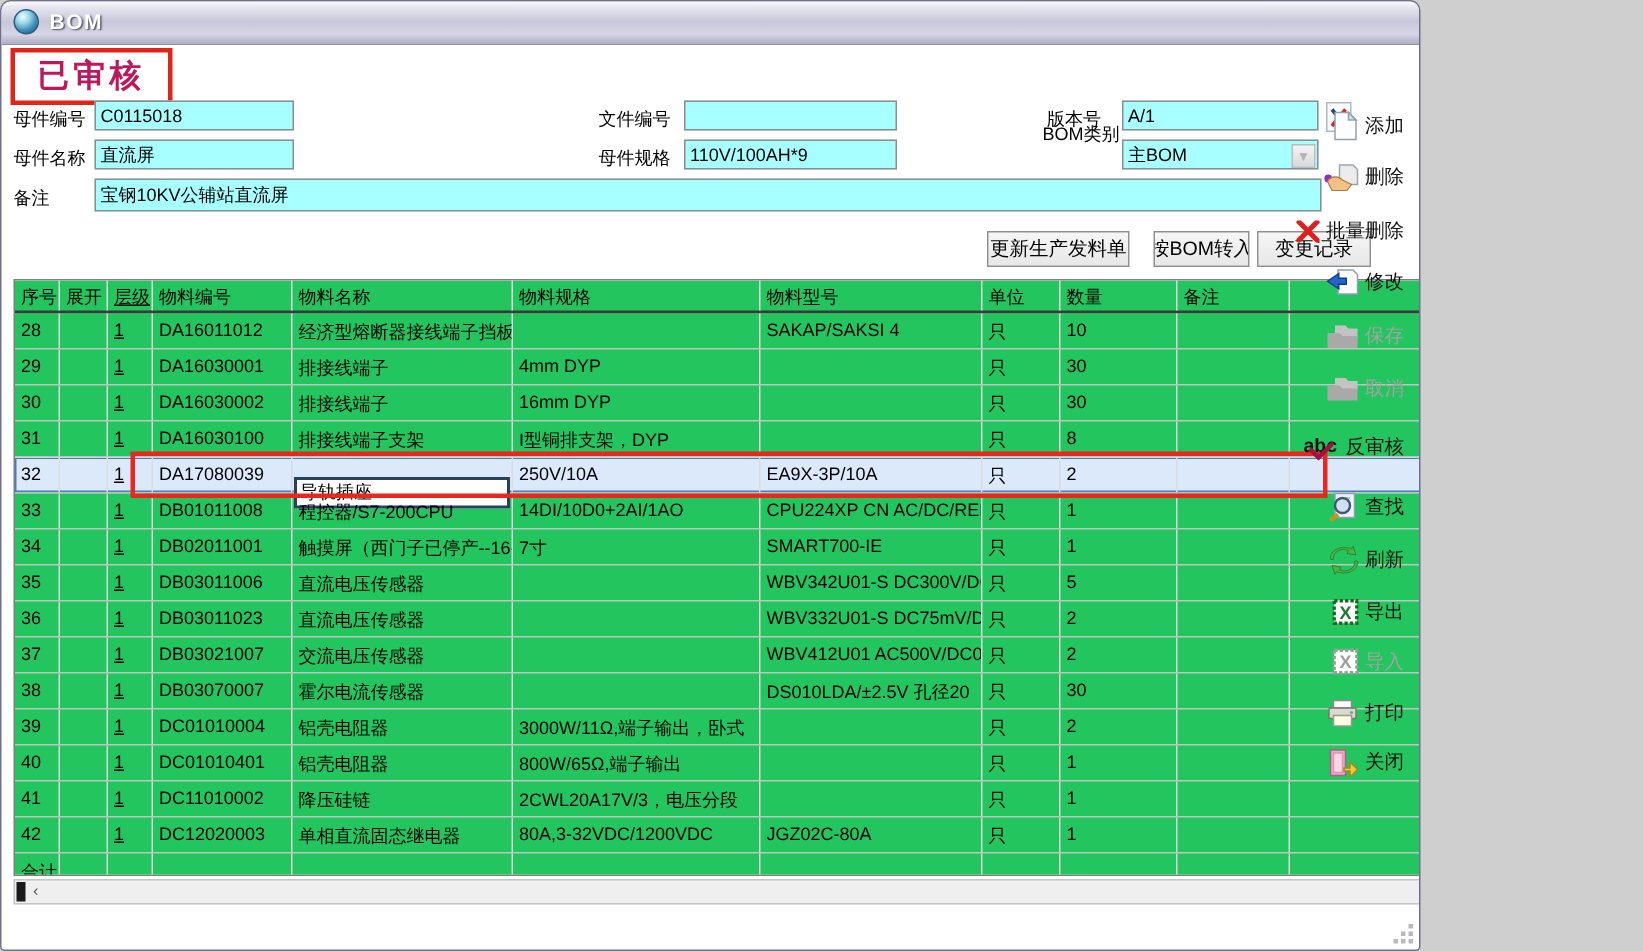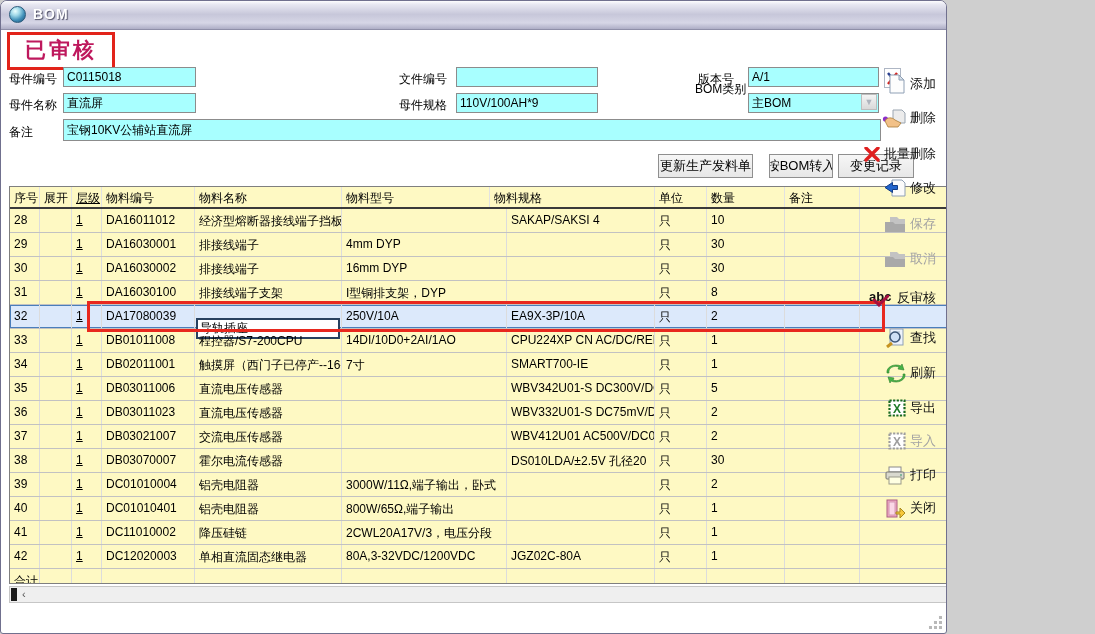--- a/index.html
+++ b/index.html
@@ -25,32 +25,32 @@
   
   .stamp{position:absolute;left:6px;top:31px;border:3px solid #e2231a;color:#be185d;
     font-size:21px;font-weight:bold;padding:1px 15px 3px 15px;letter-spacing:3px;background:#fff;}
   
   .flabel{position:absolute;font-size:12px;color:#000;height:16px;line-height:16px;}
   .finput{position:absolute;background:#a8ffff;border:1px solid #8c8c8c;height:20px;box-sizing:border-box;
     font-size:12px;font-family:inherit;color:#000;padding:0 3px;line-height:18px;}
   input.finput{outline:none;}
   .ver-tool{position:absolute;left:883px;top:67px;width:17px;height:20px;background:#fff;
     border:1px solid #aeb6c4;display:flex;align-items:center;justify-content:center;box-sizing:border-box;}
-  .combo{display:flex;align-items:flex-start;justify-content:space-between;padding-right:0;}
+  .combo{display:flex;align-items:flex-end;justify-content:space-between;padding-right:0;}
   .combo-arrow{width:16px;height:16px;margin-right:1px;background:linear-gradient(#f4f4f4,#d9d9d9);
     border:1px solid #bdbdbd;color:#aeb4bd;font-size:9px;display:flex;align-items:center;justify-content:center;box-sizing:border-box;}
   
   .tbtn{position:absolute;top:153px;height:24px;background:linear-gradient(#f6f6f6,#e7e7e7);
     border:1px solid #8f8f8f;font-size:13px;color:#000;box-sizing:border-box;
     display:flex;align-items:center;justify-content:center;white-space:nowrap;overflow:hidden;padding:0 4px;cursor:default;}
   
   .grid{position:absolute;left:8px;top:185px;width:978px;height:398px;border:1px solid #7f7f7f;
     background:#fff;box-sizing:border-box;overflow:hidden;}
   .gbody{position:absolute;left:0;top:0;width:960px;}
-  .trow{display:flex;height:24px;background:#fef9c3;border-bottom:1px solid #c2c2c2;box-sizing:border-box;}
+  .trow{display:flex;height:24px;background:#22c55e;border-bottom:1px solid #c2c2c2;box-sizing:border-box;}
   .thead{height:22px;border-bottom:2px solid #3a3a3a;}
   .tcell{font-size:12px;color:#000;padding:4px 3px 0 4px;box-sizing:border-box;overflow:hidden;
     white-space:nowrap;border-right:1px solid #dcdcdc;height:100%;}
   .thead .tcell{padding-top:3px;border-right:1px solid #e2e2e2;}
   .c0{width:30px;} .c1{width:32px;} .c2{width:30px;padding-right:20px;text-decoration:underline;}
   .c3{width:93px;} .c4{width:147px;} .c5{width:165px;} .c6{width:148px;}
   .c7{width:52px;} .c8{width:78px;} .c9{width:75px;} .c10{width:110px;border-right:none;}
   .trow.selected{background:#dce9fb;box-shadow:inset 0 0 0 1px #4a7ebb;}
   .cell-edit{width:100%;height:21px;border:2px solid #27415f;background:#fff;font-size:12px;
     font-family:inherit;padding:0 2px;box-sizing:border-box;outline:none;margin-top:-3px;}
@@ -129,22 +129,22 @@
   <button class="tbtn" style="left:837px;width:76px;">变更记录</button>
 
   <div class="grid">
     <div class="gbody">
         <div class="trow thead">
           <div class="tcell c0">序号</div>
           <div class="tcell c1">展开</div>
           <div class="tcell c2">层级</div>
           <div class="tcell c3">物料编号</div>
           <div class="tcell c4">物料名称</div>
+          <div class="tcell c5">物料规格</div>
           <div class="tcell c6">物料型号</div>
-          <div class="tcell c5">物料规格</div>
           <div class="tcell c7">单位</div>
           <div class="tcell c8">数量</div>
           <div class="tcell c9">备注</div>
           <div class="tcell c10"></div>
         </div>
         <div class="trow">
           <div class="tcell c0">28</div>
           <div class="tcell c1"></div>
           <div class="tcell c2">1</div>
           <div class="tcell c3">DA16011012</div>

